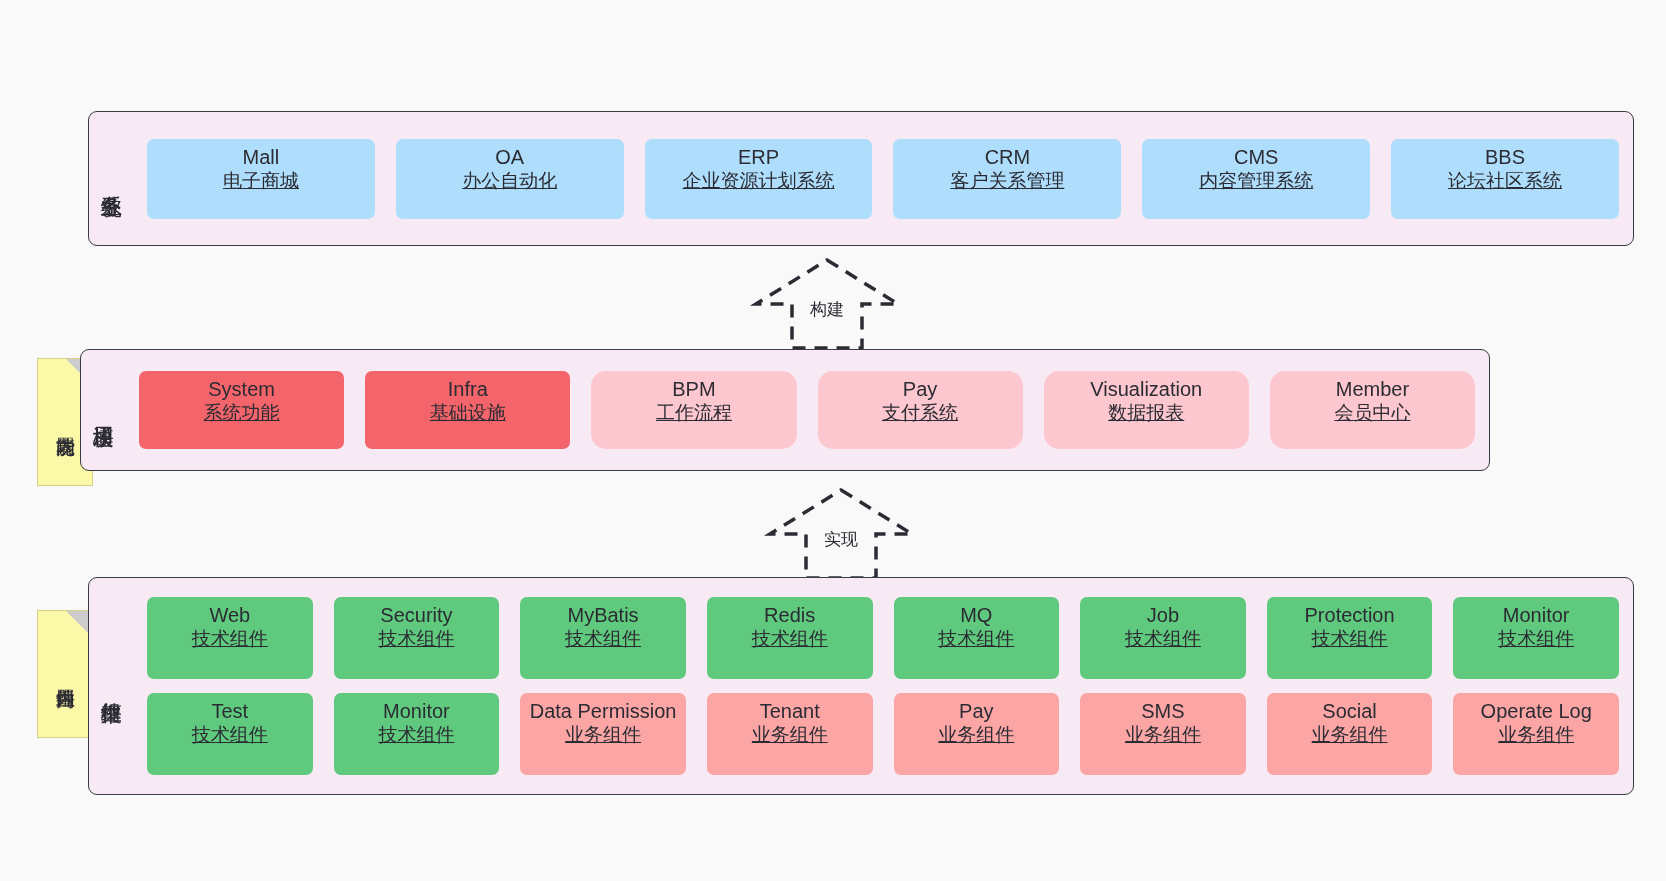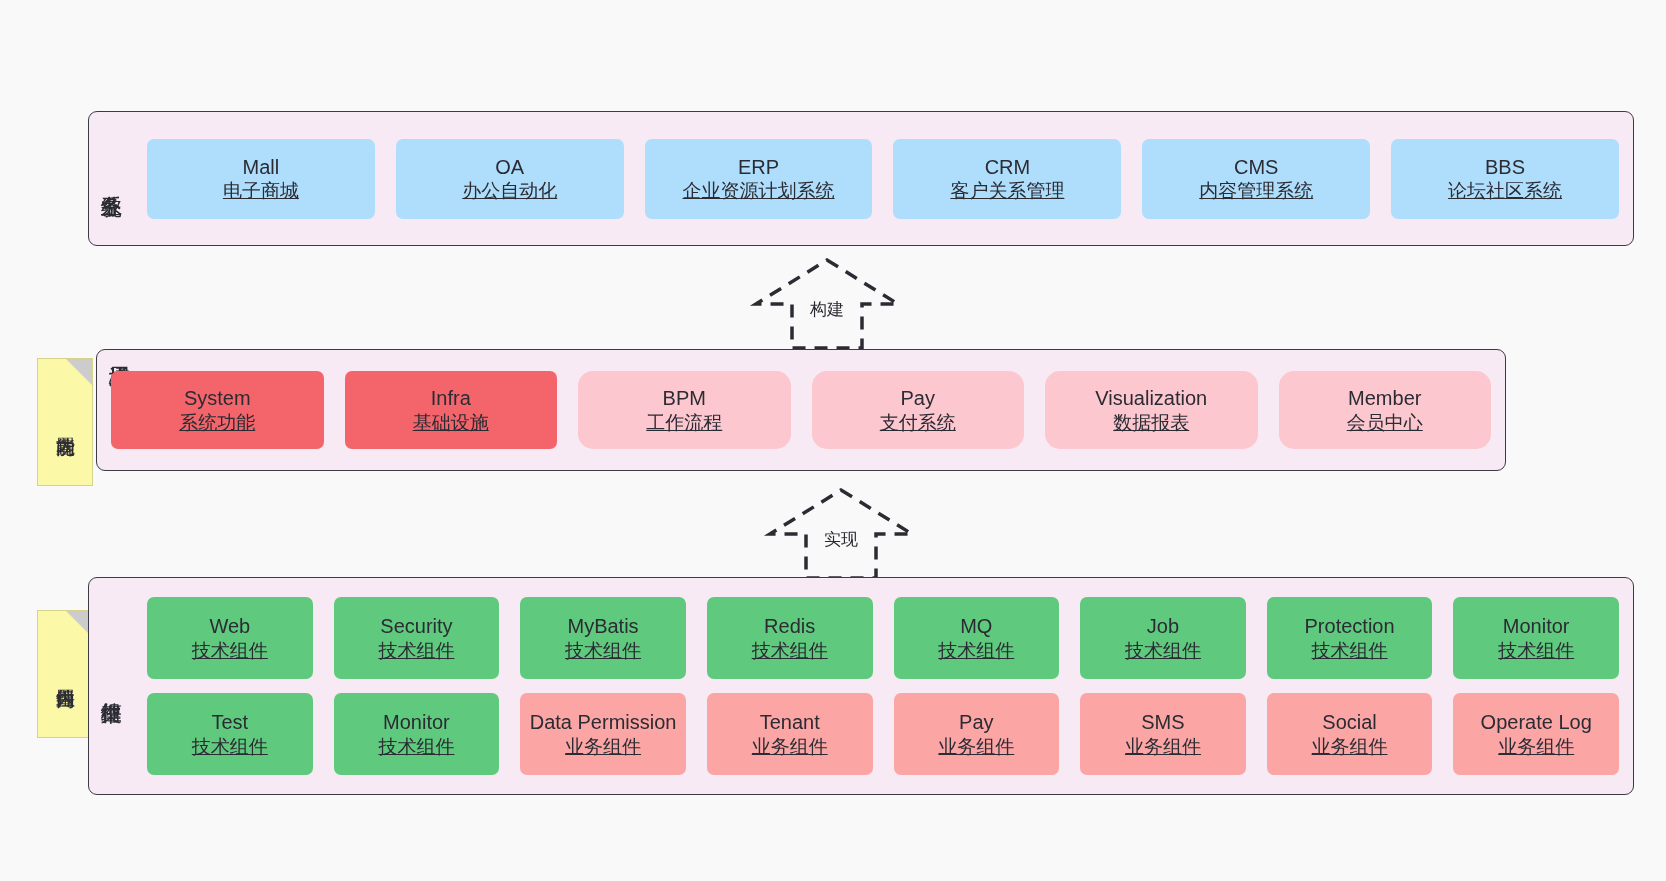--- a/index.html
+++ b/index.html
@@ -54,41 +54,40 @@
     gap: 21px;
   }
 
   
   .box {
     flex: 1 1 0;
     border-radius: 7px;
     display: flex;
     flex-direction: column;
     align-items: center;
-    justify-content: center;
     text-align: center;
     color: #2b2b33;
     line-height: 1.22;
     padding: 6px 4px;
     user-select: none;
   }
   .box .t1 { font-size: 20px; }
   .box .t2 { font-size: 19px; text-decoration: underline; }
 
   .box.blue   { background: #afdefc; }
   .box.red    { background: #f4656b; }
   .box.pink   { background: #fcc7ce; border-radius: 15px; }
   .box.green  { background: #5fca7e; }
   .box.lgreen { background: #fca5a5; }
 
   
   #layer-business      { left: 88px;  top: 111px; width: 1546px; height: 135px; }
   #layer-business .box { height: 80px; }
 
-  #layer-common        { left: 96px;  top: 349px; width: 1410px; height: 122px; flex-direction: column; }
+  #layer-common        { left: 80px;  top: 349px; width: 1410px; height: 122px; }
   #layer-common .box   { height: 78px; }
 
   #layer-framework     { left: 88px;  top: 577px; width: 1546px; height: 218px; }
   #layer-framework .box{ height: 82px; }
 
   
   .note {
     position: absolute;
     width: 56px;
     background: #fbf8a8;

